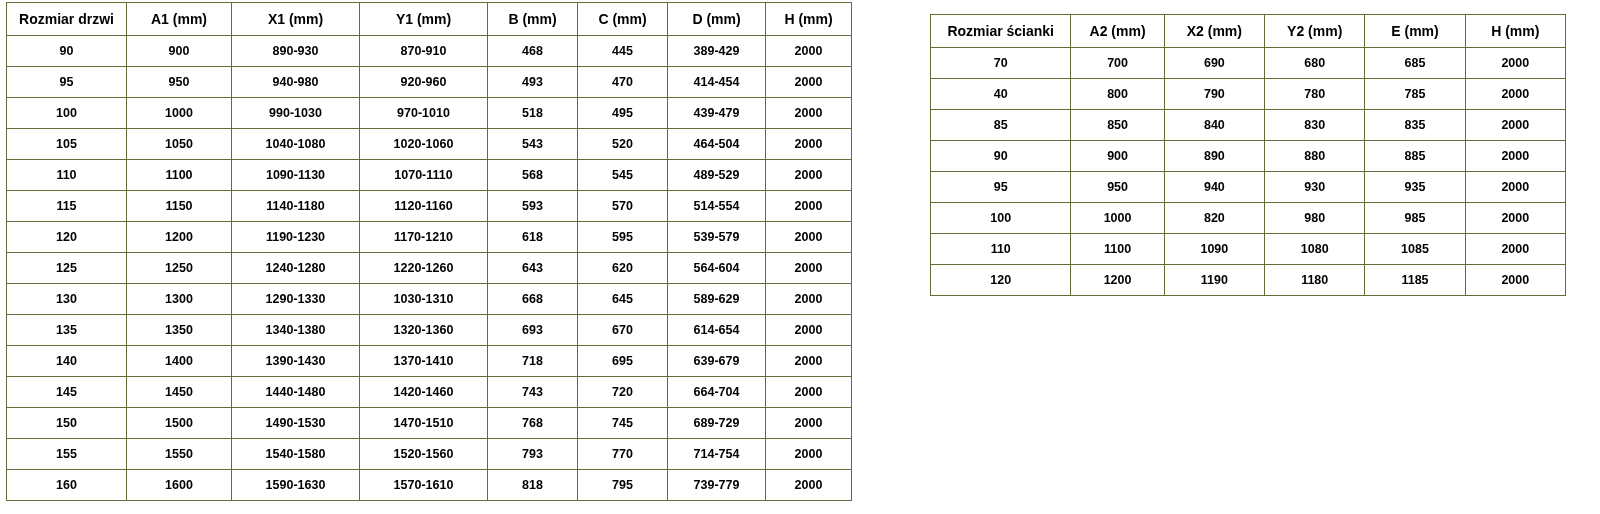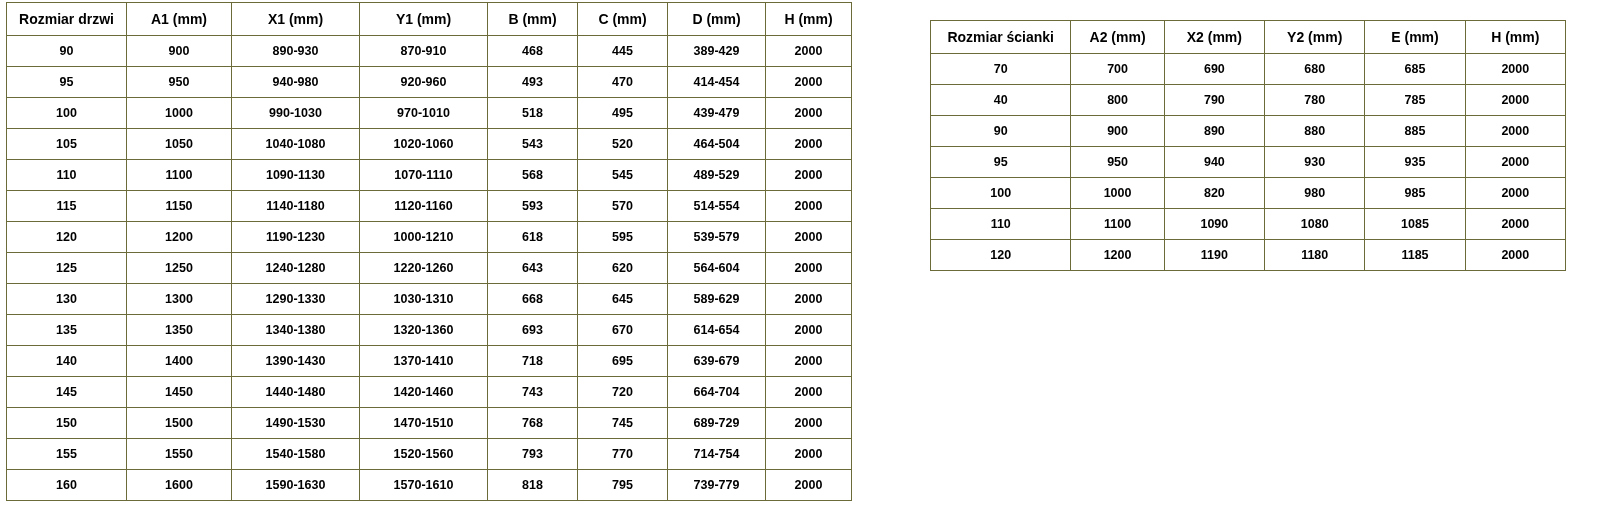--- a/index.html
+++ b/index.html
@@ -53,21 +53,21 @@
   .table-doors col.c3 { width: 128px; }
   .table-doors col.c4 { width: 90px; }
   .table-doors col.c5 { width: 90px; }
   .table-doors col.c6 { width: 98px; }
   .table-doors col.c7 { width: 86px; }
 
   
   .table-walls {
     position: absolute;
     left: 930px;
-    top: 20px;
+    top: 14px;
     width: 636px;
   }
   .table-walls col.c0 { width: 140px; }
   .table-walls col.c1 { width: 93px; }
   .table-walls col.c2 { width: 100px; }
   .table-walls col.c3 { width: 100px; }
   .table-walls col.c4 { width: 100px; }
   .table-walls col.c5 { width: 100px; }
 </style>
 </head>
@@ -156,21 +156,21 @@
           <td>1120-1160</td>
           <td>593</td>
           <td>570</td>
           <td>514-554</td>
           <td>2000</td>
         </tr>
         <tr>
           <td>120</td>
           <td>1200</td>
           <td>1190-1230</td>
-          <td>1000-1210</td>
+          <td>1170-1210</td>
           <td>618</td>
           <td>595</td>
           <td>539-579</td>
           <td>2000</td>
         </tr>
         <tr>
           <td>125</td>
           <td>1250</td>
           <td>1240-1280</td>
           <td>1220-1260</td>
@@ -282,20 +282,28 @@
         </tr>
         <tr>
           <td>40</td>
           <td>800</td>
           <td>790</td>
           <td>780</td>
           <td>785</td>
           <td>2000</td>
         </tr>
         <tr>
+          <td>85</td>
+          <td>850</td>
+          <td>840</td>
+          <td>830</td>
+          <td>835</td>
+          <td>2000</td>
+        </tr>
+        <tr>
           <td>90</td>
           <td>900</td>
           <td>890</td>
           <td>880</td>
           <td>885</td>
           <td>2000</td>
         </tr>
         <tr>
           <td>95</td>
           <td>950</td>

